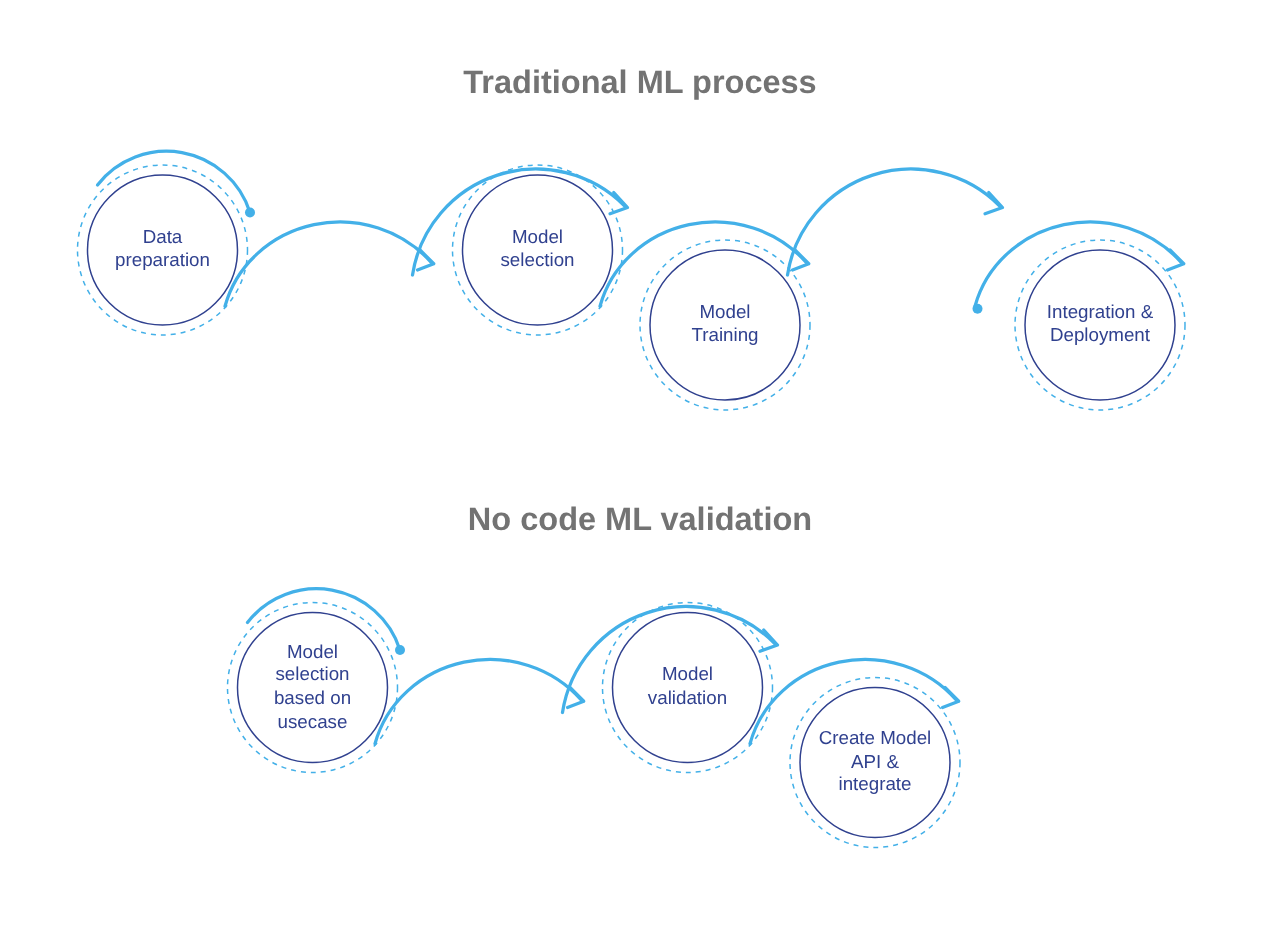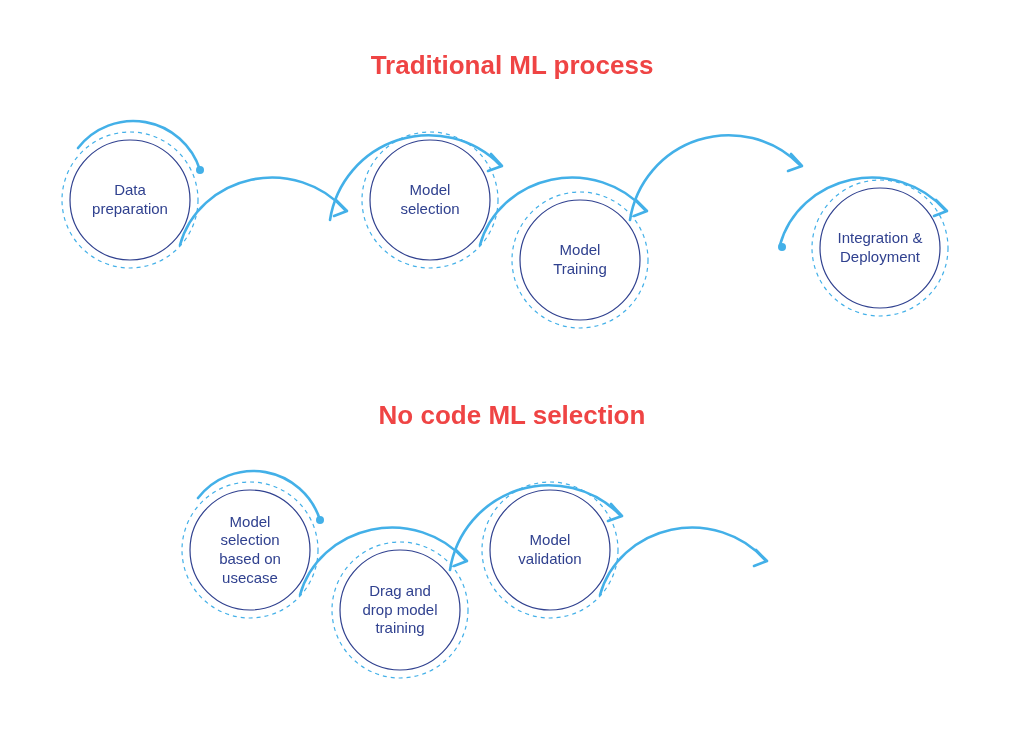--- a/index.html
+++ b/index.html
@@ -14,21 +14,21 @@
     position: relative;
     width: 1024px;
     height: 756px;
   }
   .section-title {
     position: absolute;
     width: 100%;
     text-align: center;
     font-size: 26px;
     font-weight: 600;
-    color: #ef4444;
+    color: #737373;
   }
   .row {
     position: absolute;
     left: 0;
     width: 836px;
   }
   .node {
     position: absolute;
     width: 140px;
     height: 140px;
@@ -141,31 +141,31 @@
       <path class="arrowhead" d="M 191 54 L 202 66 L 188 71"></path>
     </svg>
 
 
     <svg class="swoosh" style="left:750px; top:40px" width="220" height="130">
       <path class="arc" d="M 30 95 A 95 90 0 0 1 195 60"></path>
       <path class="arrowhead" d="M 186 50 L 197 61 L 184 66"></path>
       <circle class="start-dot" cx="32" cy="97" r="4"></circle>
     </svg>
 
-    <div class="node" style="left:810px; top:68px">
+    <div class="node" style="left:810px; top:80px">
       <svg width="140" height="140">
         <circle class="dashed-circle" cx="70" cy="70" r="68"></circle>
         <circle class="solid-circle" cx="70" cy="70" r="60"></circle>
       </svg>
       <div class="label">Integration &amp;<br>Deployment</div>
     </div>
 
   </div>
 
-  <div class="section-title" style="top:400px">No code ML selection</div>
+  <div class="section-title" style="top:400px">No code ML validation</div>
 
   <div class="row" style="top:460px; height:230px">
 
     <svg class="swoosh" style="left:180px; top:0px" width="160" height="120">
       <path class="arc" d="M 140 60 A 70 70 0 0 0 18 38"></path>
       <circle class="start-dot" cx="140" cy="60" r="4"></circle>
     </svg>
 
     <div class="node" style="left:180px; top:20px">
       <svg width="140" height="140">
@@ -173,42 +173,42 @@
         <circle class="solid-circle" cx="70" cy="70" r="60"></circle>
       </svg>
       <div class="label">Model<br>selection<br>based on<br>usecase</div>
     </div>
 
     <svg class="swoosh" style="left:270px; top:40px" width="220" height="130">
       <path class="arc" d="M 30 95 A 95 90 0 0 1 195 60"></path>
       <path class="arrowhead" d="M 186 50 L 197 61 L 184 66"></path>
     </svg>
 
-    <div class="node" style="left:330px; top:80px">
-      <svg width="140" height="140">
-        <circle class="dashed-circle" cx="70" cy="70" r="68"></circle>
-        <circle class="solid-circle" cx="70" cy="70" r="60"></circle>
-      </svg>
-      <div class="label">Drag and<br>drop model<br>training</div>
-    </div>
 
     <svg class="swoosh" style="left:420px; top:-10px" width="220" height="150">
       <path class="arc" d="M 30 120 A 100 100 0 0 1 200 65"></path>
       <path class="arrowhead" d="M 191 54 L 202 66 L 188 71"></path>
     </svg>
 
     <div class="node" style="left:480px; top:20px">
       <svg width="140" height="140">
         <circle class="dashed-circle" cx="70" cy="70" r="68"></circle>
         <circle class="solid-circle" cx="70" cy="70" r="60"></circle>
       </svg>
       <div class="label">Model<br>validation</div>
     </div>
 
     <svg class="swoosh" style="left:570px; top:40px" width="220" height="130">
       <path class="arc" d="M 30 95 A 95 90 0 0 1 195 60"></path>
       <path class="arrowhead" d="M 186 50 L 197 61 L 184 66"></path>
     </svg>
 
+    <div class="node" style="left:630px; top:80px">
+      <svg width="140" height="140">
+        <circle class="dashed-circle" cx="70" cy="70" r="68"></circle>
+        <circle class="solid-circle" cx="70" cy="70" r="60"></circle>
+      </svg>
+      <div class="label">Create Model<br>API &amp;<br>integrate</div>
+    </div>
 
   </div>
 
 </div>
 
 </body></html>

